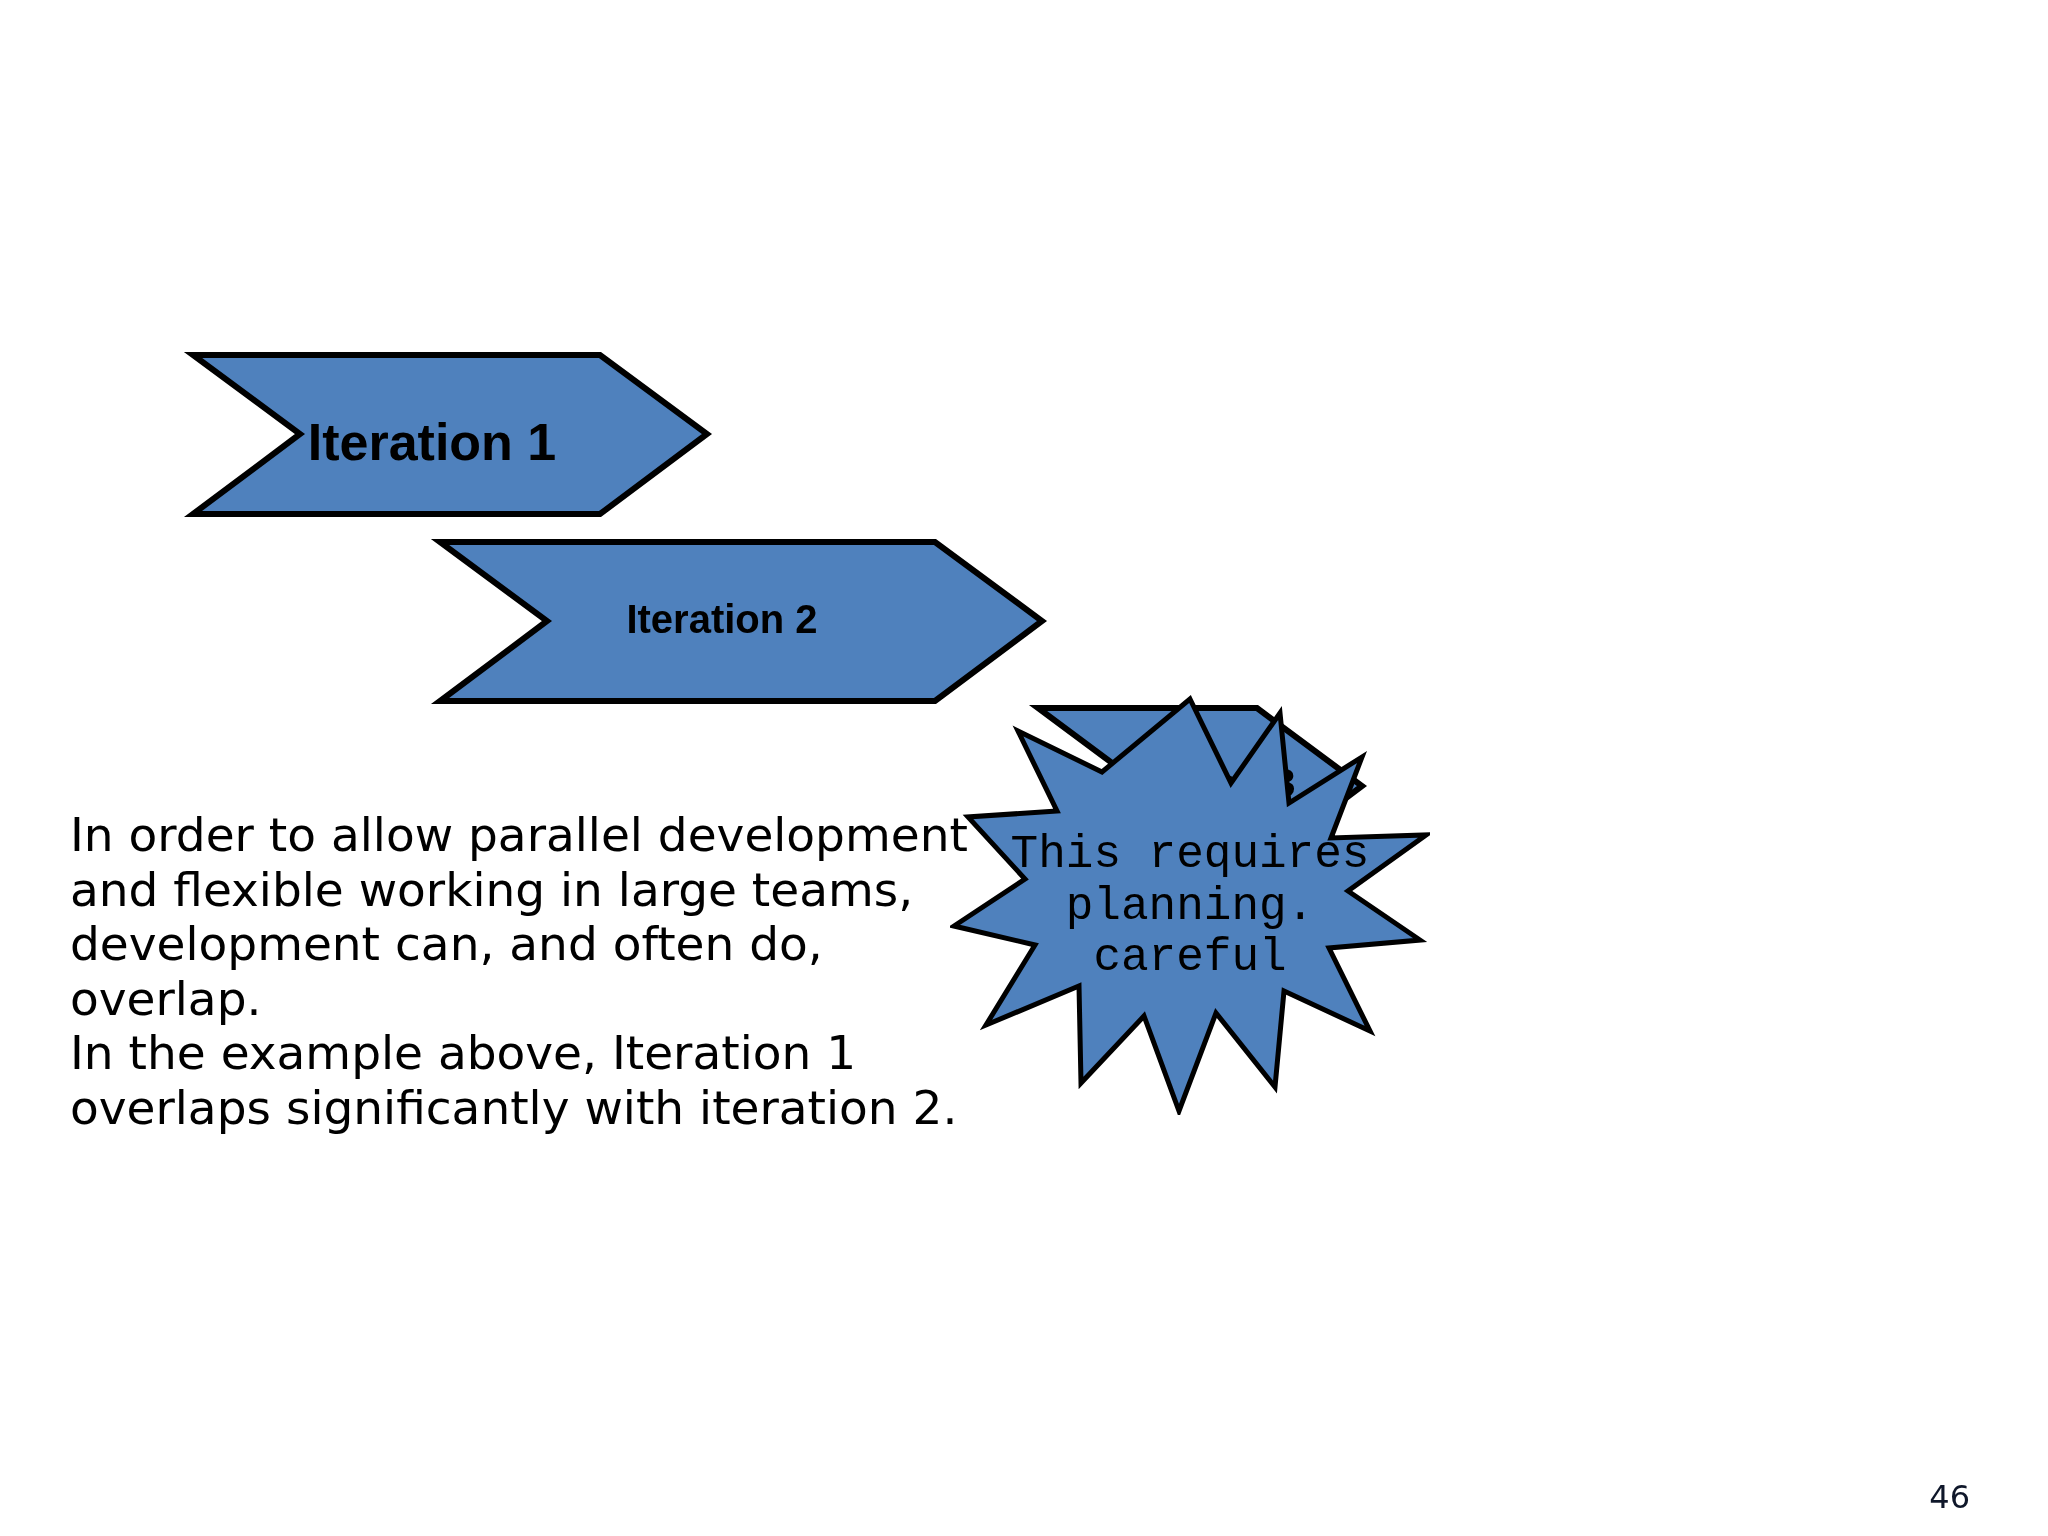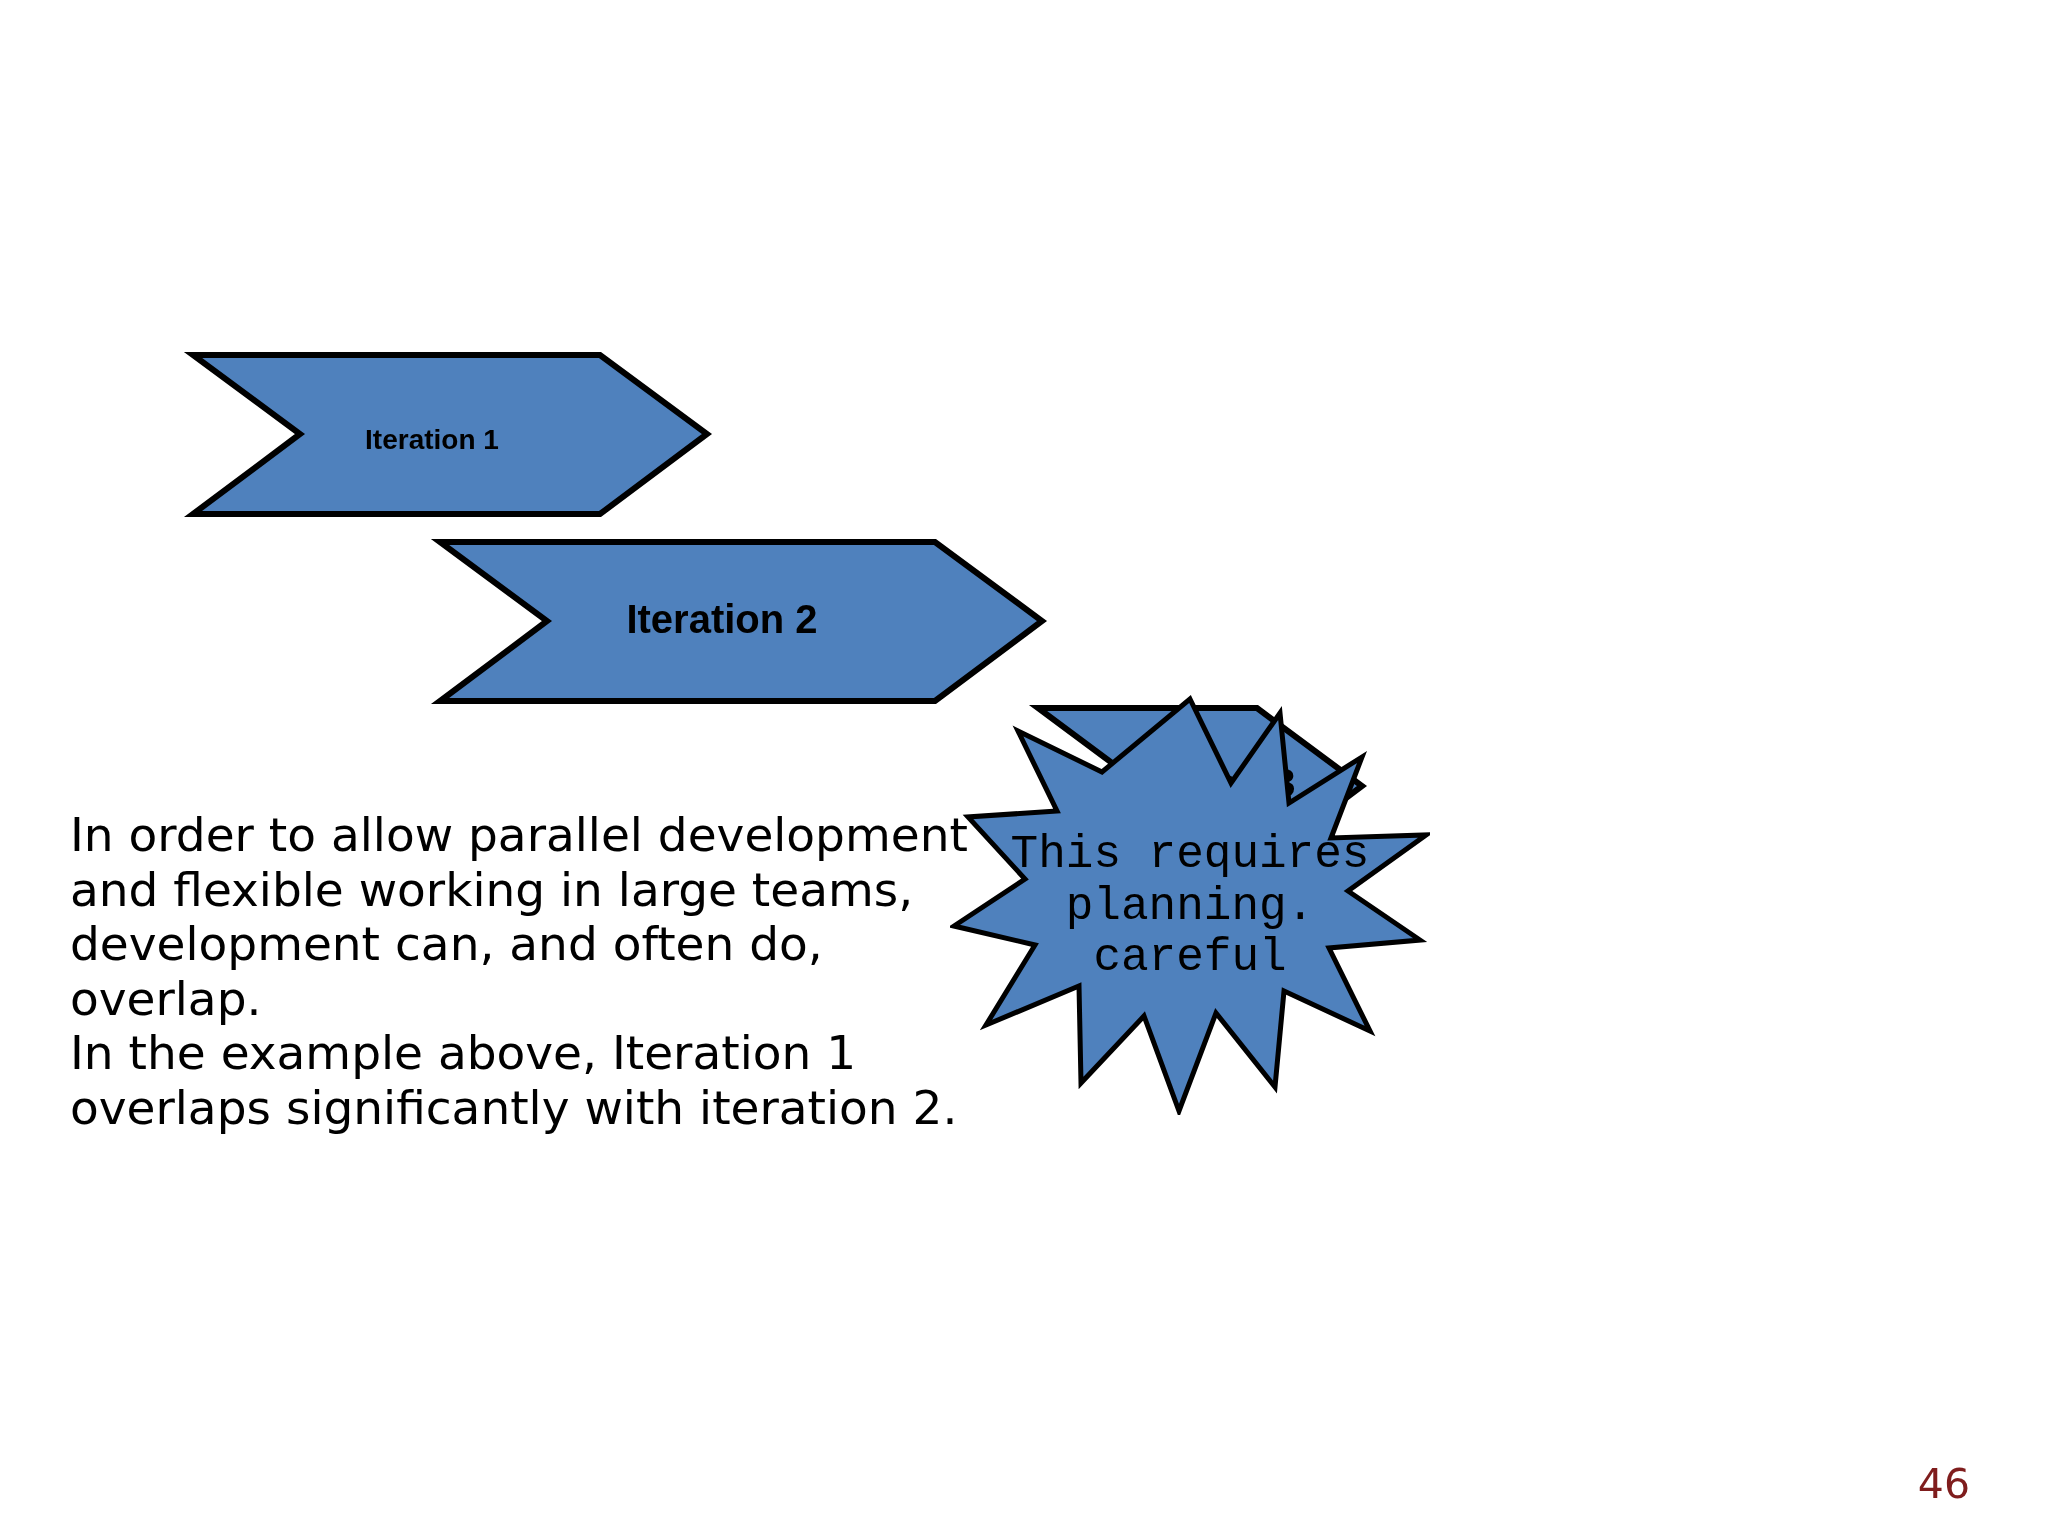--- a/index.html
+++ b/index.html
@@ -47,21 +47,21 @@
     left: 0;
     width: 100%;
     text-align: center;
     font-family: "Liberation Sans", sans-serif;
     font-weight: bold;
     color: #000000;
     white-space: nowrap;
   }
 
   #arrow-1 { left: 190px;  top: 352px; width: 520px; height: 165px; }
-  #arrow-1 .chevron-label { top: 72px; font-size: 28px; left: 42px; width: 400px; }
+  #arrow-1 .chevron-label { top: 60px; font-size: 52px; left: 42px; width: 400px; }
 
   #arrow-2 { left: 437px;  top: 527px; width: 608px; height: 165px; margin-top: 12px; }
   #arrow-2 .chevron-label { top: 58px; font-size: 40px; left: 50px; width: 470px; }
 
   #arrow-3 { left: 1035px; top: 705px; width: 330px; height: 163px; }
   #arrow-3 .chevron-label { top: 56px; font-size: 40px; left: 30px; width: 270px; }
 
   
   #body-text {
     position: absolute;
@@ -100,24 +100,24 @@
     font-size: 46px;
     line-height: 1.12;
     color: #000000;
   }
   #star-text div { white-space: nowrap; }
 
   
   #page-number {
     position: absolute;
     right: 78px;
-    bottom: 28px;
+    bottom: 20px;
     font-family: "DejaVu Sans", sans-serif;
-    font-size: 41px;
-    color: #7f1d1d;
+    font-size: 32px;
+    color: #0f172a;
   }
 </style>
 </head>
 <body>
 
 <div id="slide">
 
 
   <div class="chevron" id="arrow-1">
     <svg viewBox="0 0 520 165" preserveAspectRatio="none">

